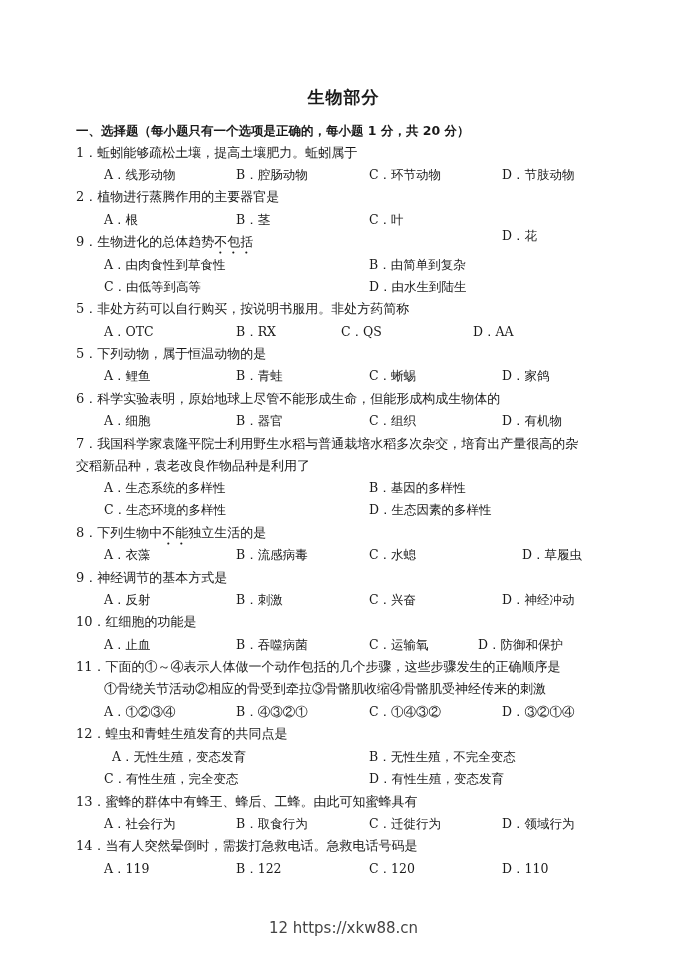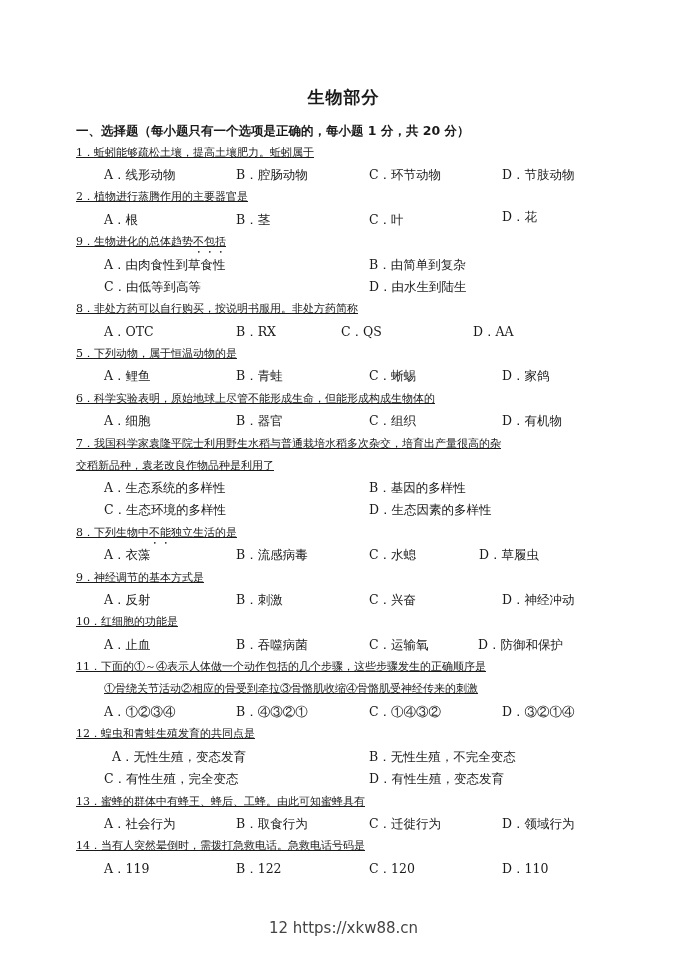--- a/index.html
+++ b/index.html
@@ -12,21 +12,21 @@
       position: absolute; top: 86px; left: 0; width: 687px; text-align: center;
       font-family: Liberation Mono, monospace;
       font-size: 17px; font-weight: bold; letter-spacing: 1px;
     }
     .section-heading {
       position: absolute; top: 123px; left: 76px;
       font-family: "DejaVu Sans", "Liberation Sans", sans-serif;
       font-size: 12.5px; font-weight: bold;
     }
     .line {
-      position: absolute; left: 76px; font-size: 11px; white-space: nowrap; line-height: 16px; text-decoration: underline;
+      position: absolute; left: 76px; font-size: 13px; white-space: nowrap; line-height: 16px;
     }
     .opt {
       position: absolute; font-size: 12.5px; white-space: nowrap; line-height: 16px;
     }
     .emph { text-emphasis: dot; -webkit-text-emphasis: dot; text-emphasis-position: under; -webkit-text-emphasis-position: under; }
     .footer {
       position: absolute; top: 919px; left: 0; width: 687px; text-align: center;
       font-family: "DejaVu Sans", "Liberation Sans", sans-serif;
       font-size: 15px; color: #444;
     }
@@ -40,29 +40,29 @@
 <div class="line" style="top:145px">1．蚯蚓能够疏松土壤，提高土壤肥力。蚯蚓属于</div>
 <div class="opt" style="top:167px;left:104px">A．线形动物</div>
 <div class="opt" style="top:167px;left:236px">B．腔肠动物</div>
 <div class="opt" style="top:167px;left:369px">C．环节动物</div>
 <div class="opt" style="top:167px;left:502px">D．节肢动物</div>
 
 <div class="line" style="top:189px">2．植物进行蒸腾作用的主要器官是</div>
 <div class="opt" style="top:212px;left:104px">A．根</div>
 <div class="opt" style="top:212px;left:236px">B．茎</div>
 <div class="opt" style="top:212px;left:369px">C．叶</div>
-<div class="opt" style="top:209px;left:502px">D．花</div>
+<div class="opt" style="top:228px;left:502px">D．花</div>
 
 <div class="line" style="top:234px"><span>9．生物进化的总体趋势</span><span class="emph">不包括</span><span></span></div>
 <div class="opt" style="top:257px;left:104px">A．由肉食性到草食性</div>
 <div class="opt" style="top:257px;left:369px">B．由简单到复杂</div>
 <div class="opt" style="top:279px;left:104px">C．由低等到高等</div>
 <div class="opt" style="top:279px;left:369px">D．由水生到陆生</div>
 
-<div class="line" style="top:301px">8．非处方药可以自行购买，按说明书服用。非处方药简称</div>
+<div class="line" style="top:301px">5．非处方药可以自行购买，按说明书服用。非处方药简称</div>
 <div class="opt" style="top:324px;left:104px">A．OTC</div>
 <div class="opt" style="top:324px;left:236px">B．RX</div>
 <div class="opt" style="top:324px;left:341px">C．QS</div>
 <div class="opt" style="top:324px;left:473px">D．AA</div>
 
 <div class="line" style="top:346px">5．下列动物，属于恒温动物的是</div>
 <div class="opt" style="top:368px;left:104px">A．鲤鱼</div>
 <div class="opt" style="top:368px;left:236px">B．青蛙</div>
 <div class="opt" style="top:368px;left:369px">C．蜥蜴</div>
 <div class="opt" style="top:368px;left:502px">D．家鸽</div>
@@ -77,21 +77,21 @@
 <div class="line" style="top:458px">交稻新品种，袁老改良作物品种是利用了</div>
 <div class="opt" style="top:480px;left:104px">A．生态系统的多样性</div>
 <div class="opt" style="top:480px;left:369px">B．基因的多样性</div>
 <div class="opt" style="top:502px;left:104px">C．生态环境的多样性</div>
 <div class="opt" style="top:502px;left:369px">D．生态因素的多样性</div>
 
 <div class="line" style="top:525px"><span>8．下列生物中</span><span class="emph">不能</span><span>独立生活的是</span></div>
 <div class="opt" style="top:547px;left:104px">A．衣藻</div>
 <div class="opt" style="top:547px;left:236px">B．流感病毒</div>
 <div class="opt" style="top:547px;left:369px">C．水螅</div>
-<div class="opt" style="top:547px;left:479px">D．草履虫</div>
+<div class="opt" style="top:547px;left:522px">D．草履虫</div>
 
 <div class="line" style="top:570px">9．神经调节的基本方式是</div>
 <div class="opt" style="top:592px;left:104px">A．反射</div>
 <div class="opt" style="top:592px;left:236px">B．刺激</div>
 <div class="opt" style="top:592px;left:369px">C．兴奋</div>
 <div class="opt" style="top:592px;left:502px">D．神经冲动</div>
 
 <div class="line" style="top:614px">10．红细胞的功能是</div>
 <div class="opt" style="top:637px;left:104px">A．止血</div>
 <div class="opt" style="top:637px;left:236px">B．吞噬病菌</div>

